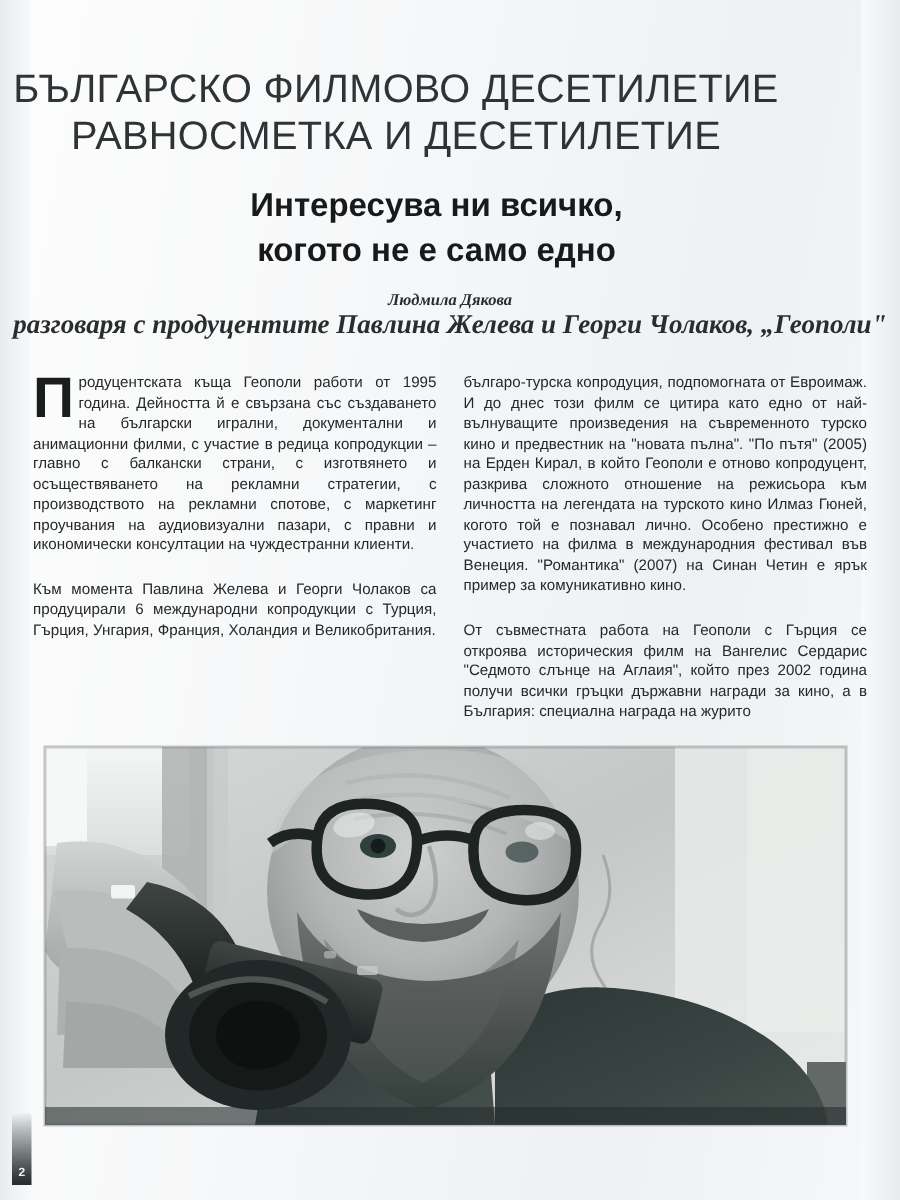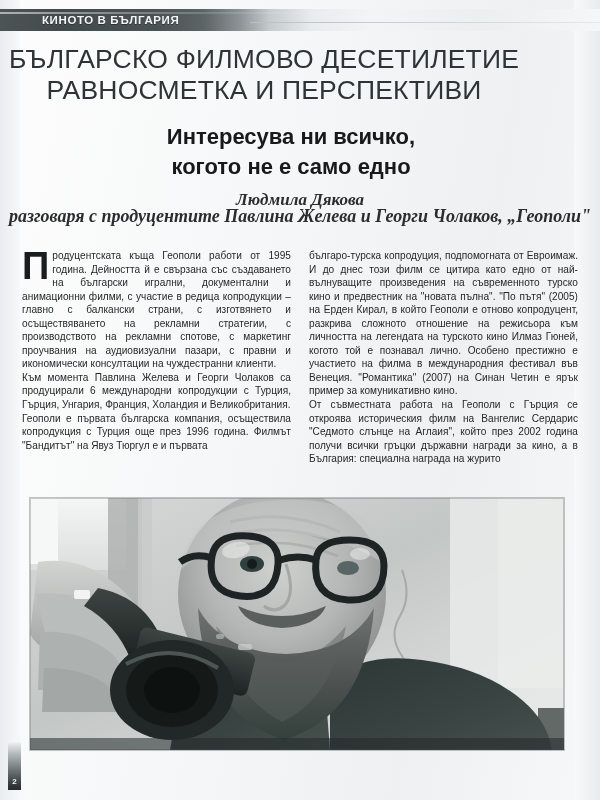--- a/index.html
+++ b/index.html
@@ -131,21 +131,21 @@
   .byline {
     position: absolute;
     left: 0;
     top: 192px;
     width: 600px;
     text-align: center;
   }
   .byline .author {
     font-family: "Liberation Serif", serif;
     font-style: italic;
-    font-size: 17px;
+    font-size: 11px;
     font-weight: bold;
     color: #2a2d2e;
     line-height: 16px;
     white-space: nowrap;
   }
   .byline .credit {
     font-family: "Liberation Serif", serif;
     font-style: italic;
     font-size: 18px;
     font-weight: bold;
@@ -169,21 +169,21 @@
   .col p {
     margin: 0;
     font-family: "Liberation Sans", sans-serif;
     font-size: 10.1px;
     line-height: 13.55px;
     text-align: justify;
     color: #242829;
     letter-spacing: 0.02px;
     font-weight: 500;
   }
-  .col p + p { margin-top: 0; }
+  .col p + p { margin-top: 16px; }
 
   .dropcap-para::first-letter {
     float: left;
     font-family: "Liberation Sans", sans-serif;
     font-size: 38px;
     line-height: 32px;
     font-weight: bold;
     padding: 1px 3px 0 0;
     color: #1a1d1e;
   }
@@ -224,47 +224,40 @@
   }
 </style>
 </head>
 <body>
 
 <div class="page">
 
   <div class="paper-tint-left"></div>
   <div class="paper-tint-right"></div>
 
-  <div class="kicker-band">
-    <div class="band-fill"></div>
-    <div class="band-hi"></div>
-    <div class="band-rule"></div>
-    <div class="kicker-text">КИНОТО В БЪЛГАРИЯ</div>
-  </div>
 
   <div class="headline">
     <div class="line">БЪЛГАРСКО ФИЛМОВО ДЕСЕТИЛЕТИЕ</div>
-    <div class="line">РАВНОСМЕТКА И ПЕРСПЕКТИВИ</div>
+    <div class="line">РАВНОСМЕТКА И ДЕСЕТИЛЕТИЕ</div>
   </div>
 
   <div class="deck">
     <div class="line">Интересува ни всичко,</div>
     <div class="line">когото не е само едно</div>
   </div>
 
   <div class="byline">
     <div class="author">Людмила Дякова</div>
     <div class="credit">разговаря с  продуцентите Павлина Желева и Георги Чолаков, „Геополи"</div>
   </div>
 
   <div class="columns">
     <div class="col">
       <p class="dropcap-para">Продуцентската къща Геополи работи от 1995 година. Дейността й е свързана със създаването на български игрални, документални и анимационни филми, с участие в редица копродукции – главно с балкански страни, с изготвянето и осъществяването на рекламни стратегии, с производството на рекламни спотове, с маркетинг проучвания на аудиовизуални пазари, с правни и икономически консултации на чуждестранни клиенти.</p>
       <p>Към момента Павлина Желева и Георги Чолаков са продуцирали 6 международни копродукции с Турция, Гърция, Унгария, Франция, Холандия и Великобритания.</p>
-      <p>Геополи е първата българска компания, осъществила копродукция с Турция още през 1996 година. Филмът "Бандитът" на Явуз Тюргул е и първата</p>
     </div>
     <div class="col">
       <p>българо-турска копродуция, подпомогната от Евроимаж. И до днес този филм се цитира като едно от най-вълнуващите произведения на съвременното турско кино и предвестник на "новата пълна". "По пътя" (2005) на Ерден Кирал, в който Геополи е отново копродуцент, разкрива сложното отношение на режисьора към личността на легендата на турското кино Илмаз Гюней, когото той е познавал лично. Особено престижно е участието на филма в международния фестивал във Венеция. "Романтика" (2007) на Синан Четин е ярък пример за комуникативно кино.</p>
       <p>От съвместната работа на Геополи с Гърция се откроява историческия филм на Вангелис Сердарис "Седмото слънце на Аглаия", който през 2002 година получи всички гръцки държавни награди за кино, а в България: специална награда на журито</p>
     </div>
   </div>
 
   <div class="photo">
     <svg viewBox="0 0 534 252" preserveAspectRatio="none">
       <defs>

